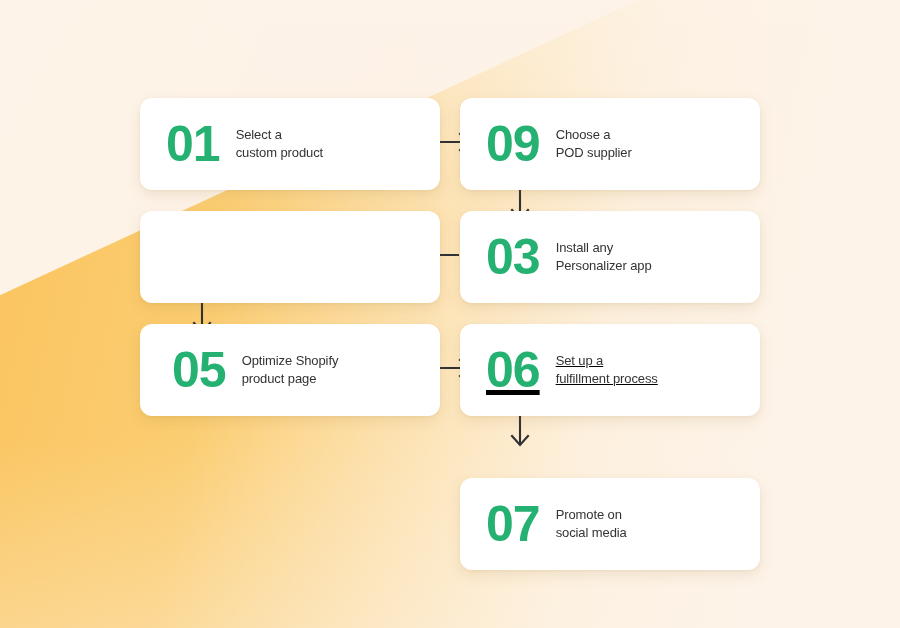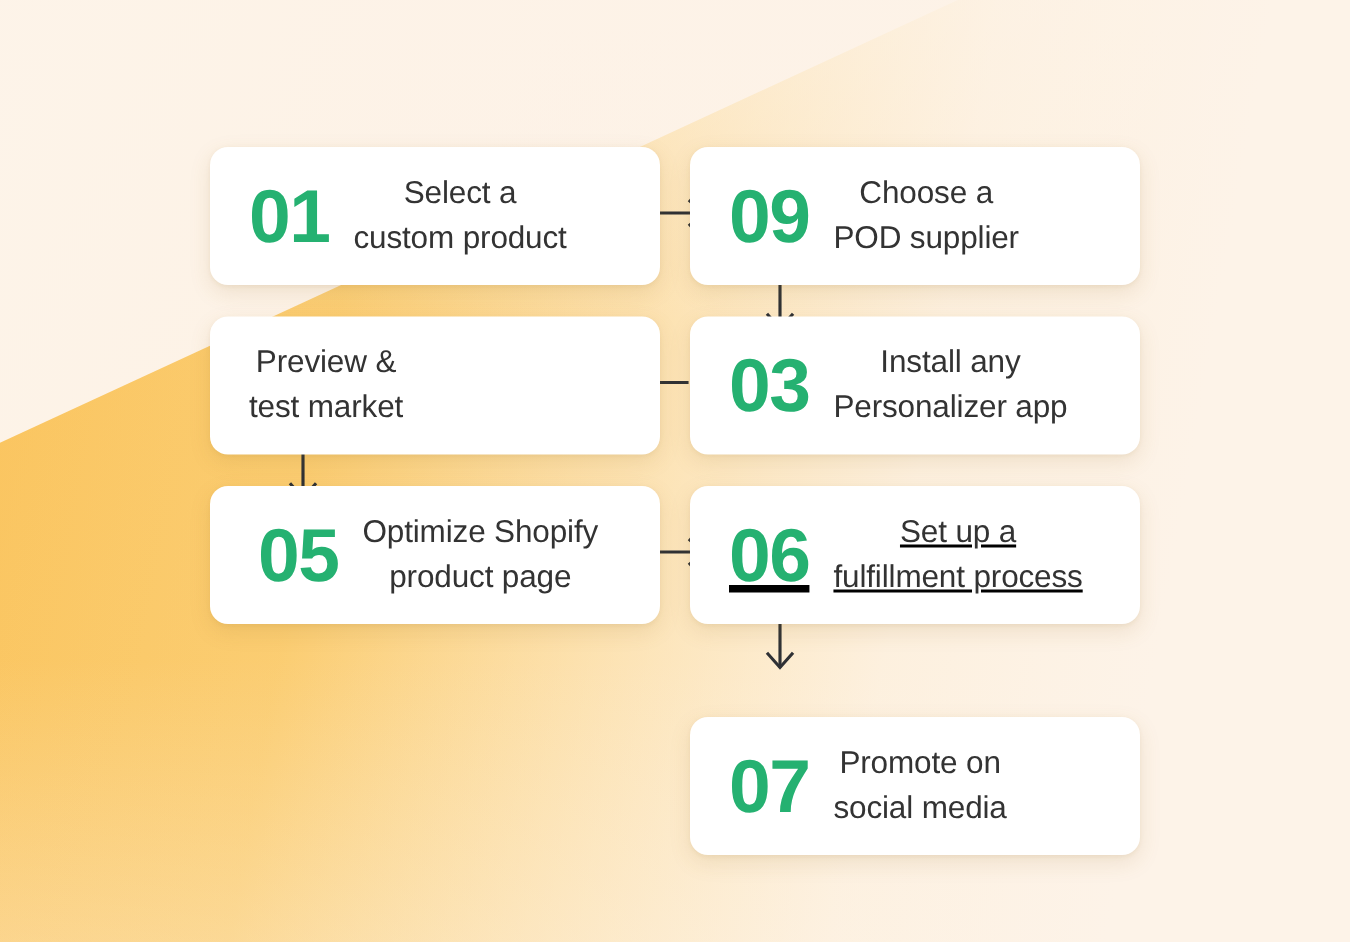--- a/index.html
+++ b/index.html
@@ -62,35 +62,34 @@
     width: 300px;
     height: 92px;
     background: #FFFFFF;
     border-radius: 12px;
     box-shadow: 0 5px 14px rgba(150, 110, 40, 0.13),
                 0 1px 3px rgba(150, 110, 40, 0.08);
     display: flex;
     align-items: center;
     padding: 0 14px 0 26px;
     z-index: 3;
-    text-align: center;
   }
   .card-number {
     color: #25B171;
     font-size: 50px;
     font-weight: 700;
     letter-spacing: -1px;
     line-height: 1;
     flex: 0 0 auto;
     margin-right: 16px;
     white-space: nowrap;
   }
   .card-text {
     color: #333333;
-    font-size: 21px;
+    font-size: 13px;
     line-height: 1.42;
     letter-spacing: -0.1px;
     white-space: pre-line;
   }
 
   
   .card-01 { left: 140px; top: 98px; }
   .card-02 { left: 460px; top: 98px; }
   .card-04 { left: 140px; top: 211px; }
   .card-03 { left: 460px; top: 211px; }
@@ -135,22 +134,20 @@
 custom product</span>
   </div>
 
   <div class="card card-02">
     <span class="card-number">09</span>
     <span class="card-text">Choose a
 POD supplier</span>
   </div>
 
   <div class="card card-04">
-    <span class="card-text">Preview &amp;
-test market</span>
   </div>
 
   <div class="card card-03">
     <span class="card-number">03</span>
     <span class="card-text">Install any
 Personalizer app</span>
   </div>
 
   <div class="card card-05">
     <span class="card-number">05</span>

